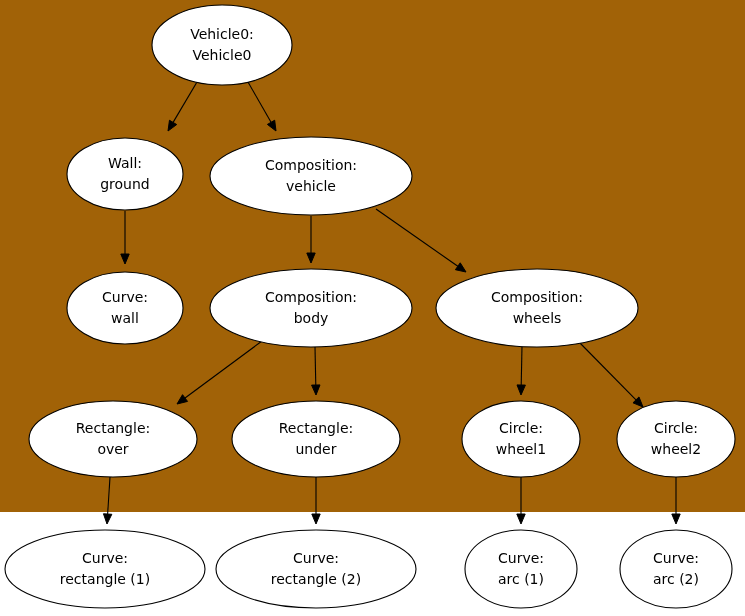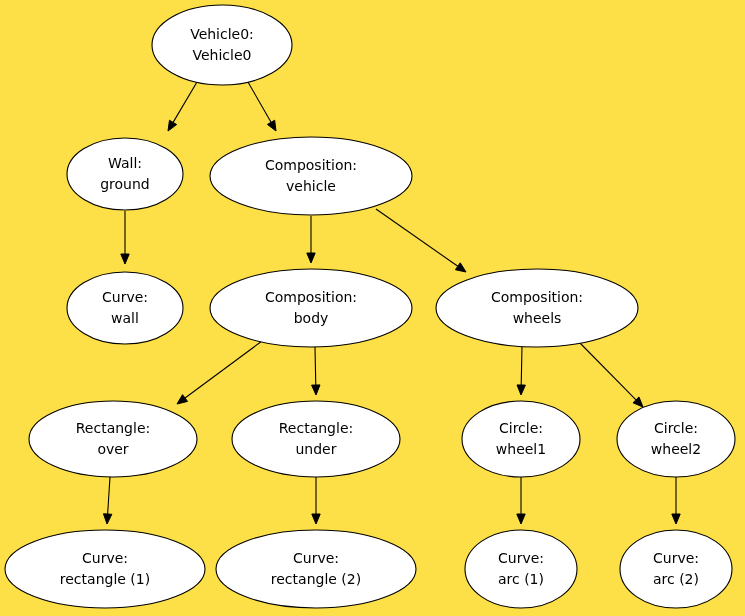--- a/index.html
+++ b/index.html
@@ -9,22 +9,22 @@
   }
   body {
     width: 745px;
     height: 616px;
     font-family: "DejaVu Sans", sans-serif;
     overflow: hidden;
   }
   #graph-root {
     position: relative;
     width: 745px;
-    height: 616px;
-    background: #fde047;
+    height: 512px;
+    background: #a16207;
   }
   svg#graph-canvas {
     display: block;
     width: 745px;
     height: 616px;
   }
   .node-ellipse {
     fill: #ffffff;
     stroke: #000000;
     stroke-width: 1.1;

